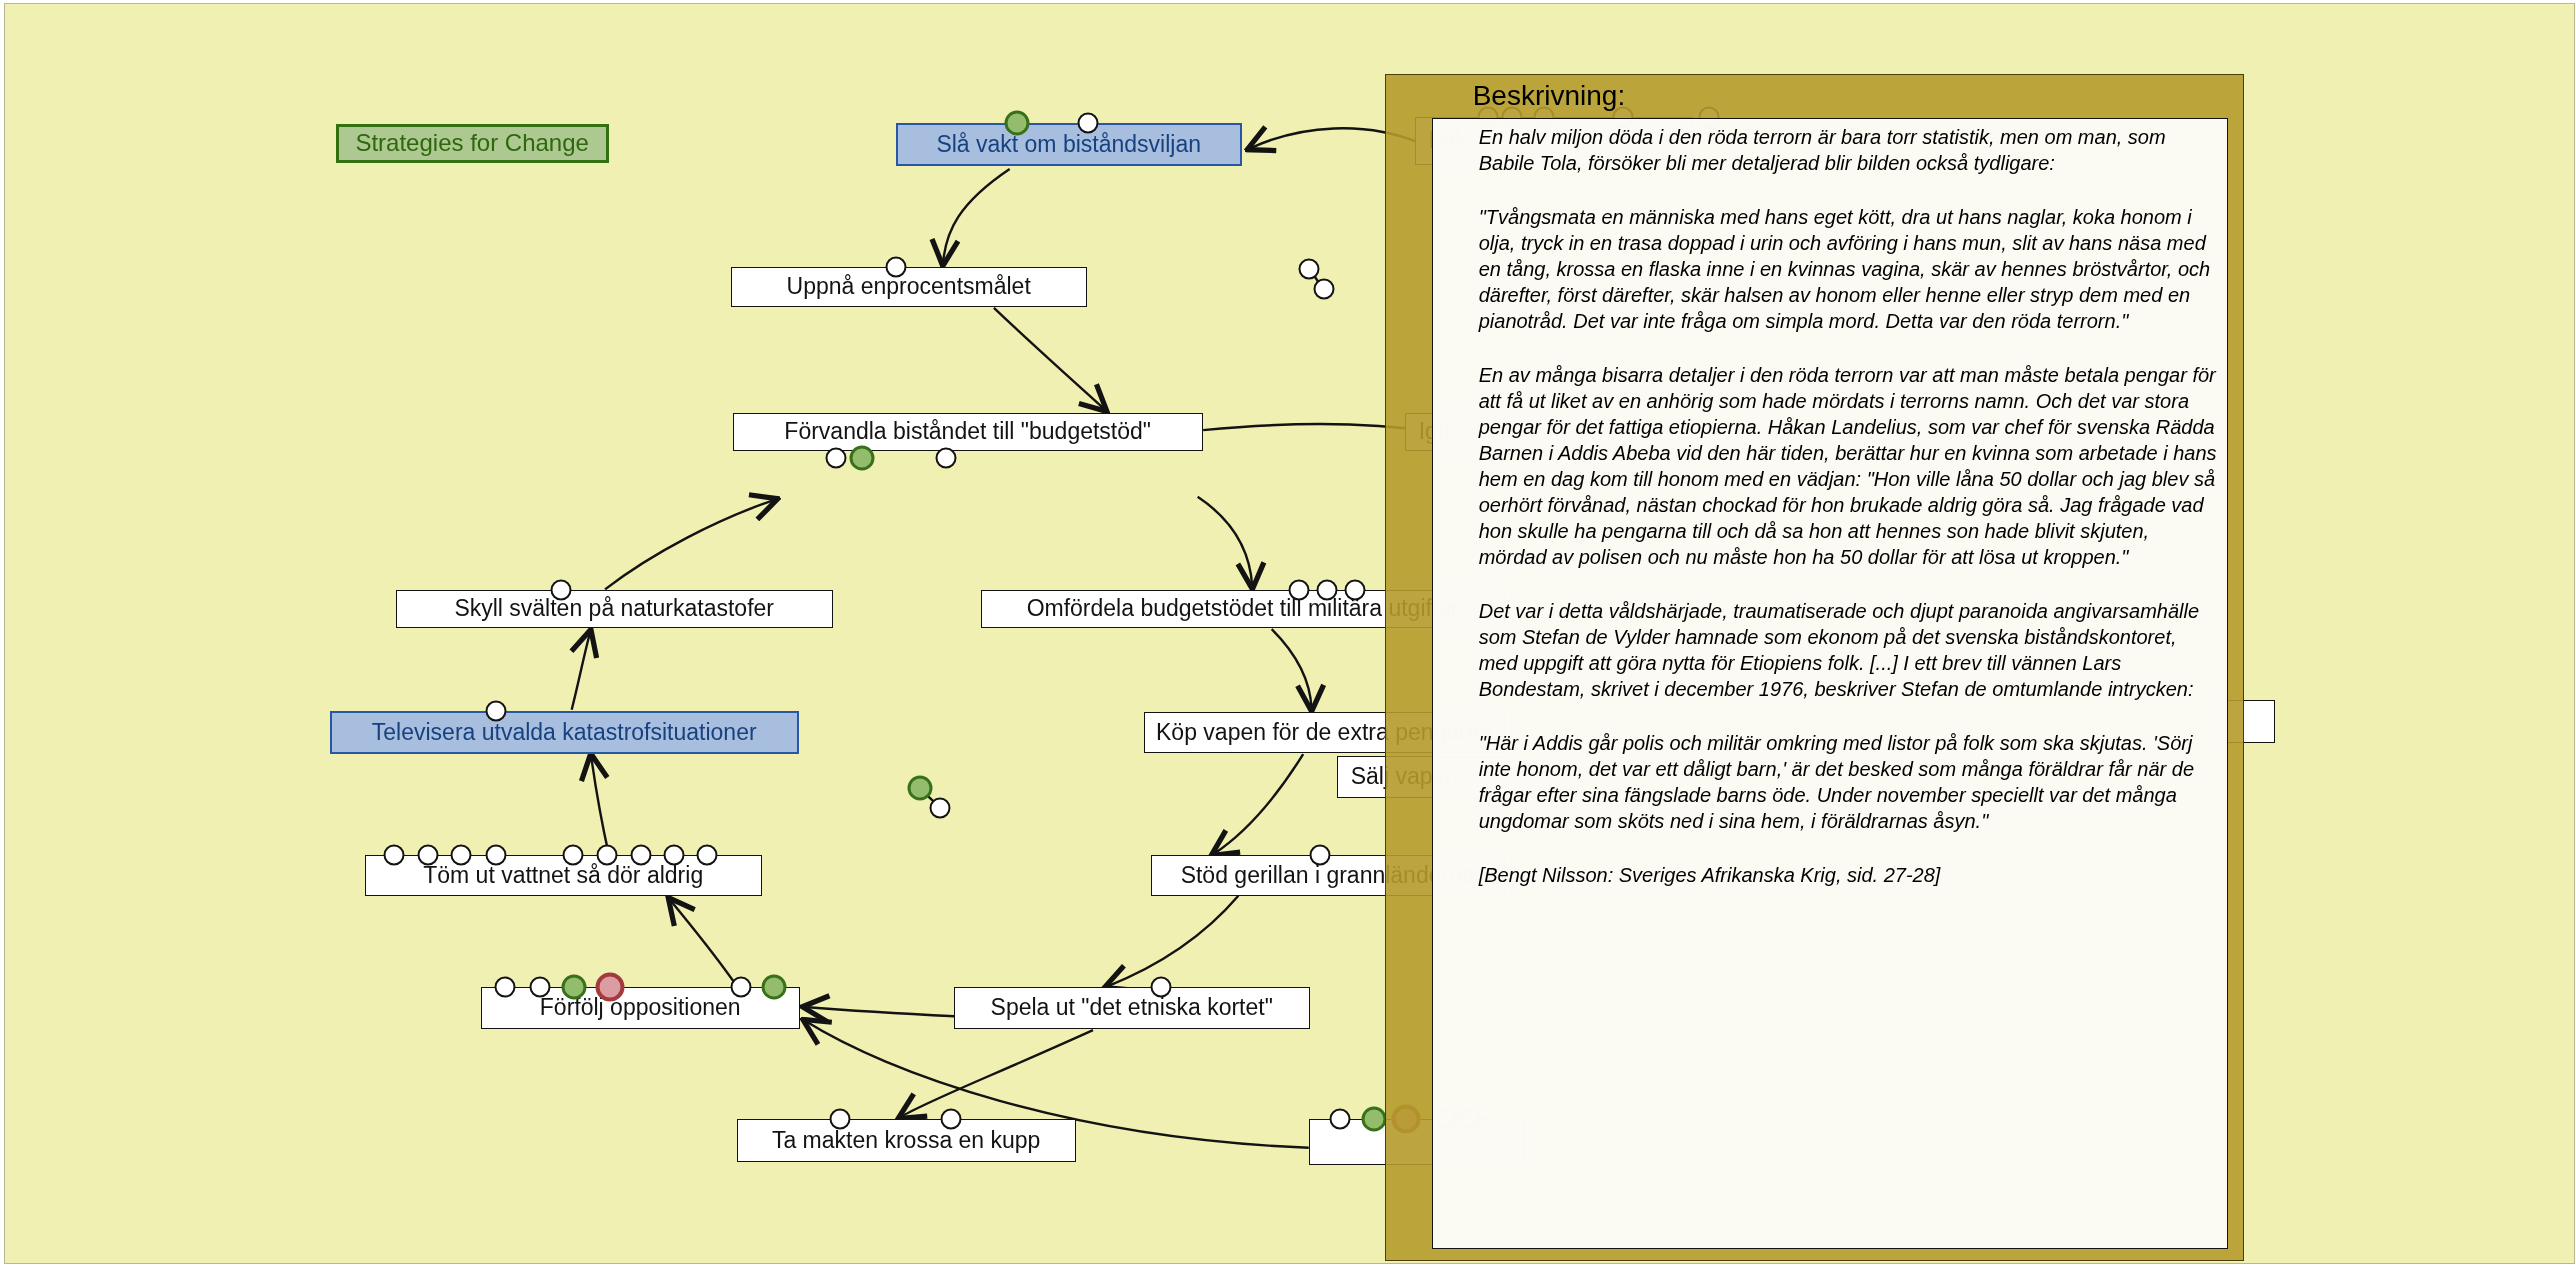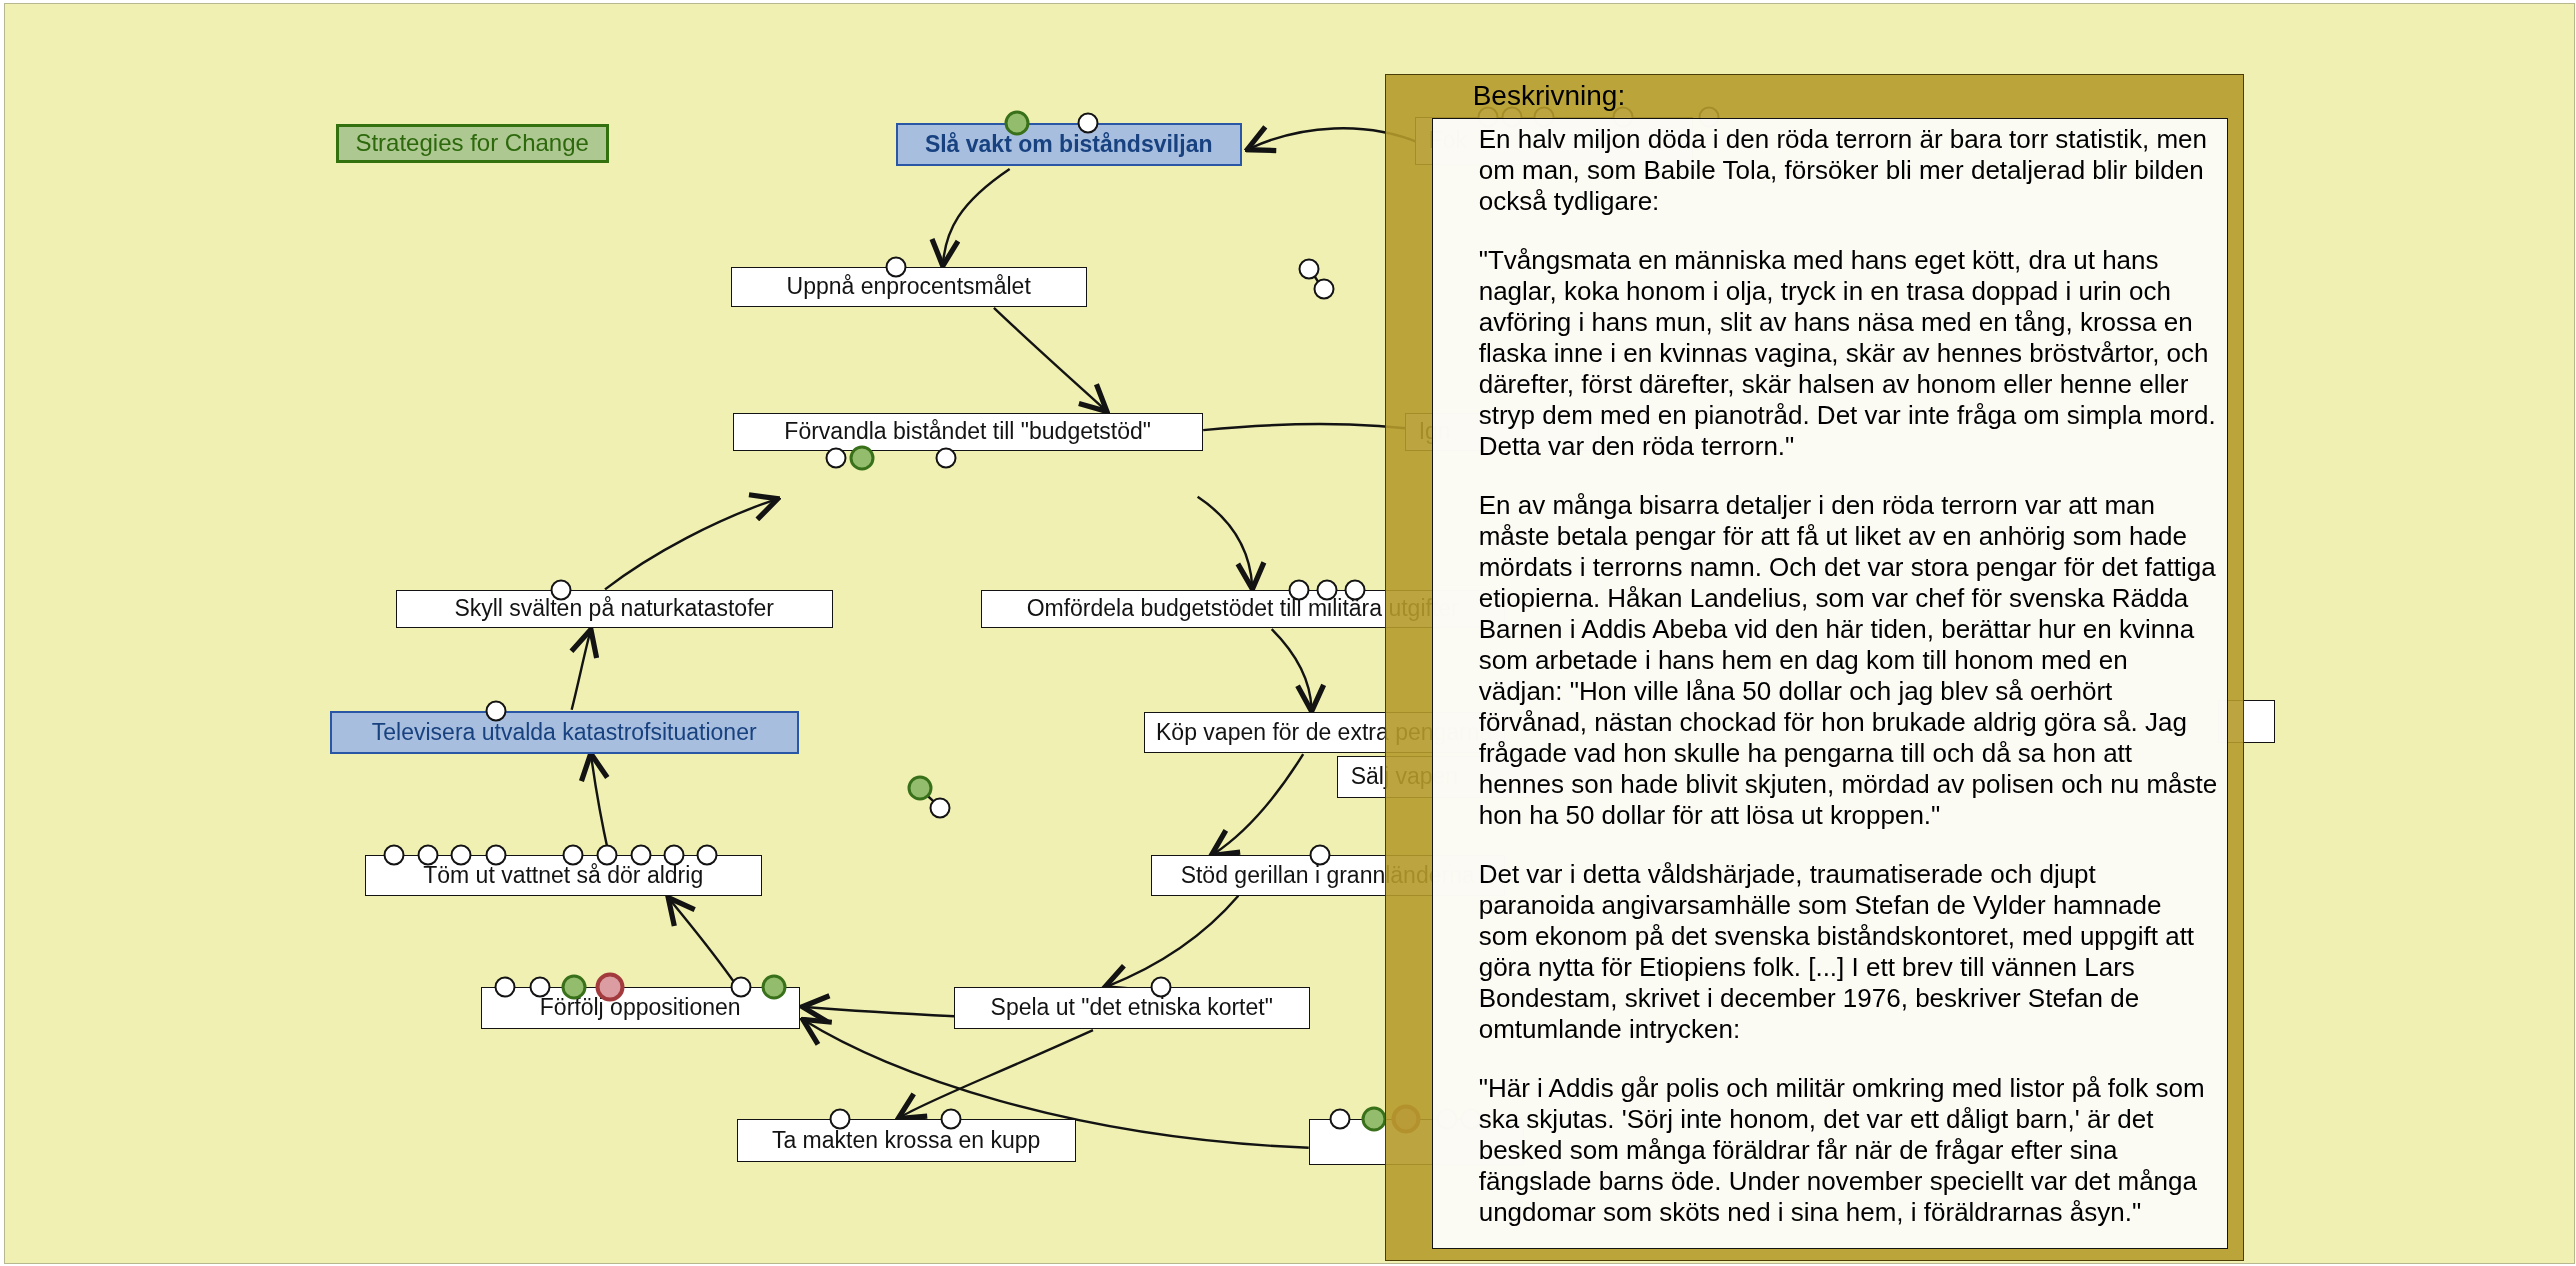--- a/index.html
+++ b/index.html
@@ -20,21 +20,21 @@
         border:2.8px solid #131313;box-sizing:border-box;transform:translate(-50%,-50%);z-index:4;}
   .port.g{width:25px;height:25px;background:var(--port-green,#93bd6d);border:3.7px solid var(--port-green-ring,#39701a);}
   .port.r{width:29px;height:29px;background:var(--port-red,#db9da1);border:4.6px solid var(--port-red-ring,#a23a3e);}
   #panel{position:absolute;left:1380px;top:70px;width:859px;height:1187px;
          background:var(--frame,rgba(181,155,43,0.90));border:1.9px solid #4a3d07;
          box-sizing:border-box;z-index:10;}
   #panel-title{position:absolute;left:48px;top:5.6px;font-size:28px;color:#000;margin-left:39px;}
   #panel-body{position:absolute;left:46px;top:43px;right:15px;bottom:11px;
               background:rgba(255,255,255,0.94);border:1.9px solid #131313;
               padding:5.6px 9.3px 3.7px 46px;overflow:hidden;
-              font-size:26px;line-height:31px;color:#000;white-space:normal;}
+              font-size:20px;line-height:26px;color:#000;white-space:normal;font-style:italic;}
   #panel-body .para{margin:0 0 28px 0;}
   #panel-body .para:last-child{margin-bottom:14px;}
 </style>
 </head>
 <body>
 
 <div id="stage">
   <div id="canvas">
     <svg id="links" width="2576" height="1267" viewBox="0 0 2782 1368">
       <defs>
@@ -107,21 +107,21 @@
       <span class="port" style="left: 535px; top: 983px;"></span>
       <span class="port g" style="left: 569px; top: 983px;"></span>
       <span class="port r" style="left: 605px; top: 983px;"></span>
       <span class="port" style="left: 736px; top: 983px;"></span>
       <span class="port g" style="left: 769px; top: 983px;"></span>
       <div class="node" style="left: 949px; top: 983px; width: 356px; height: 42px;">Spela ut "det etniska kortet"</div>
       <span class="port" style="left: 1156px; top: 983px;"></span>
       <div class="node" style="left: 732px; top: 1115px; width: 339px; height: 43px;">Ta makten krossa en kupp</div>
       <span class="port" style="left: 835px; top: 1115px;"></span>
       <span class="port" style="left: 946px; top: 1115px;"></span>
-      <div class="node blue" style="left: 891px; top: 119px; width: 346px; height: 43px; font-weight: bold;">Slå vakt om biståndsviljan</div>
+      <div class="node blue" style="left: 891px; top: 119px; width: 346px; height: 43px;">Slå vakt om biståndsviljan</div>
       <span class="port g" style="left: 1012px; top: 119px;"></span>
       <span class="port" style="left: 1083px; top: 119px;"></span>
       <div class="node blue" style="left: 325px; top: 707px; width: 469px; height: 43px;">Televisera utvalda katastrofsituationer</div>
       <span class="port" style="left: 491px; top: 707px;"></span>
       <span class="port" style="left: 1304px; top: 265px;"></span>
       <span class="port" style="left: 1319px; top: 285px;"></span>
       <span class="port g" style="left: 915px; top: 784px;"></span>
       <span class="port" style="left: 935px; top: 804px;"></span>
       <div id="panel">
       <div id="panel-title">Beskrivning:</div>

